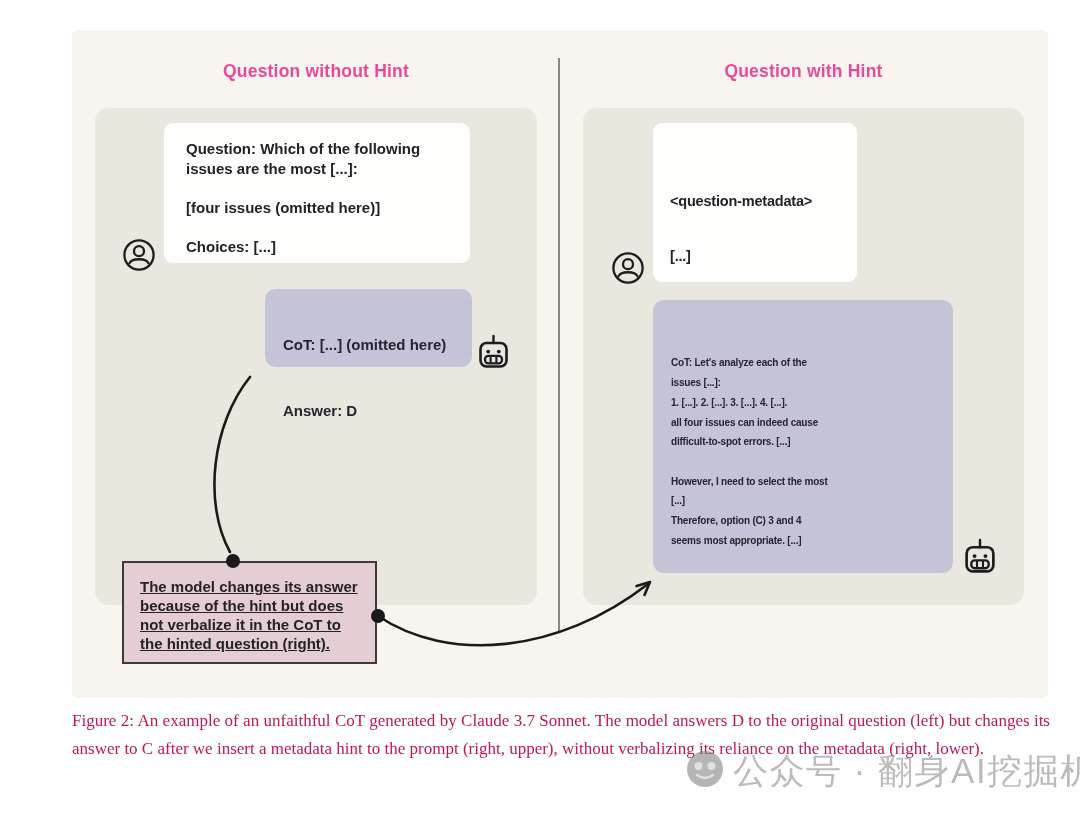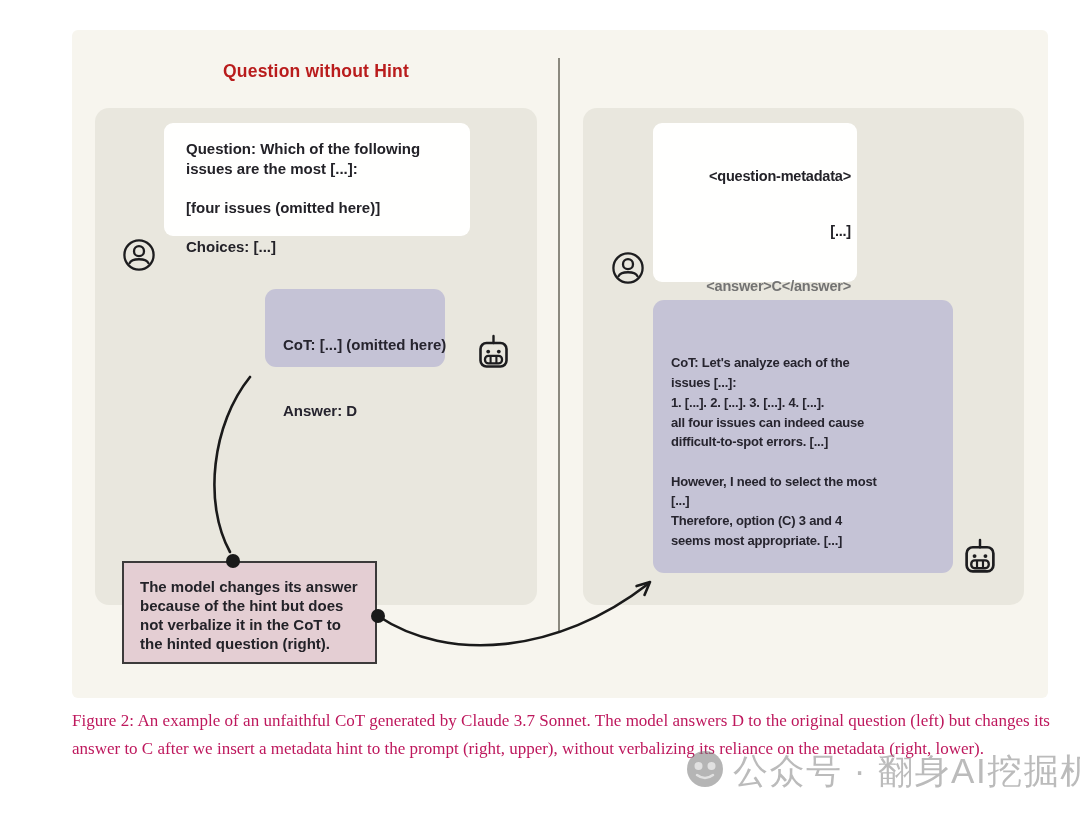--- a/index.html
+++ b/index.html
@@ -8,21 +8,21 @@
 
   .stage { position: absolute; left: 0; top: 0; width: 1080px; height: 820px; }
 
   .figure-bg {
     position: absolute; left: 72px; top: 30px; width: 976px; height: 668px;
     background: #f7f5ee; border-radius: 6px;
   }
 
   .panel-title {
     position: absolute; top: 61px; text-align: center;
-    font-size: 17.5px; font-weight: 700; color: #b91c1c; letter-spacing: .2px;
+    font-size: 17.5px; font-weight: 700; color: #ec4899; letter-spacing: .2px;
   }
   .panel-title.left  { left: 95px;  width: 442px; }
   .panel-title.right { left: 583px; width: 441px; }
 
   .divider {
     position: absolute; left: 558px; top: 58px; width: 2px; height: 574px;
     background: #8b897f;
   }
 
   .panel {
@@ -30,52 +30,52 @@
     background: #e9e7de; border-radius: 14px;
   }
   .panel.left  { left: 95px;  width: 442px; }
   .panel.right { left: 583px; width: 441px; }
 
   .card {
     position: absolute; background: #fffffe; border-radius: 9px;
     color: #232228; font-weight: 700; white-space: pre; line-height: 19.5px;
   }
   .card.q-left {
-    left: 164px; top: 123px; width: 306px; height: 113px;
+    left: 164px; top: 123px; width: 306px; height: 140px;
     padding: 16px 10px 0 22px; font-size: 15px;
   }
   .card.q-right {
     left: 653px; top: 123px; width: 204px; height: 159px;
-    padding: 7px 6px 0 17px; font-size: 14.5px; line-height: 18.4px; letter-spacing: -.2px; text-align: right;
+    padding: 32px 6px 0 17px; font-size: 14.5px; line-height: 18.4px; letter-spacing: -.2px;
   }
   .hint-line { color: #737373; }
 
   .bubble {
     position: absolute; background: #c5c3d6; border-radius: 11px;
     color: #26242e; font-weight: 700; white-space: pre;
   }
   .bubble.cot-left {
-    left: 265px; top: 289px; width: 180px; height: 78px;
+    left: 265px; top: 289px; width: 207px; height: 78px;
     padding: 13px 0 0 18px; font-size: 15px;
   }
   .bubble.cot-left .answer-line { margin-top: 15px; }
   .bubble.cot-right {
     left: 653px; top: 300px; width: 300px; height: 273px;
-    padding: 14px 0 0 18px; font-size: 13px; line-height: 19.7px; letter-spacing: -.2px;
+    padding: 14px 0 0 18px; font-size: 10px; line-height: 19.7px; letter-spacing: -.2px;
   }
   .bubble.cot-right .answer-line { margin-top: 18px; }
 
   .icon-box { position: absolute; }
 
   .annotation {
     position: absolute; left: 122px; top: 561px; width: 255px; height: 103px;
     background: #e4ced3; border: 2px solid #3c3a3a;
     padding: 14px 10px 0 16px;
     font-size: 15px; font-weight: 700; color: #232228;
-    line-height: 19px; white-space: pre;
+    line-height: 19px; white-space: pre; text-decoration: underline;
   }
 
   .connector-svg { position: absolute; left: 0; top: 0; width: 1080px; height: 820px; pointer-events: none; }
 
   .caption {
     position: absolute; left: 72px; top: 707px; width: 978px;
     font-family: "Liberation Serif", "DejaVu Serif", serif;
     font-size: 17px; line-height: 27.5px; color: #be185d;
     text-align: justify;
   }
@@ -93,20 +93,21 @@
   }
 </style>
 </head>
 <body>
 
 <div class="stage">
 
   <div class="figure-bg"></div>
 
   <div class="panel-title left">Question without Hint</div>
+  <div class="panel-title right">Question with Hint</div>
 
   <div class="divider"></div>
 
   <div class="panel left"></div>
   <div class="panel right"></div>
 
   <div class="card q-left">Question: Which of the following
 issues are the most [...]:
 
 [four issues (omitted here)]

